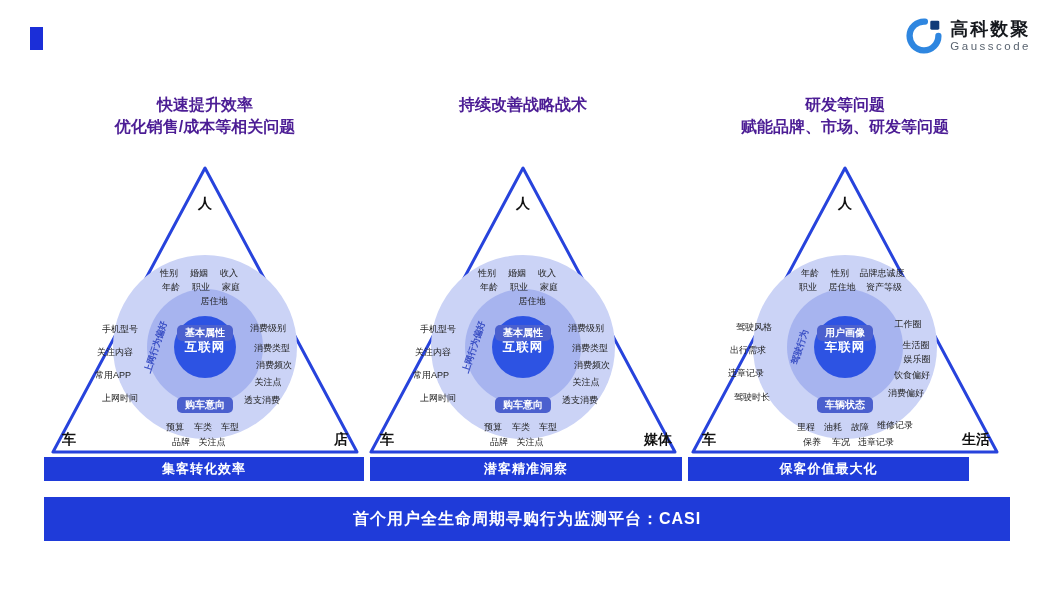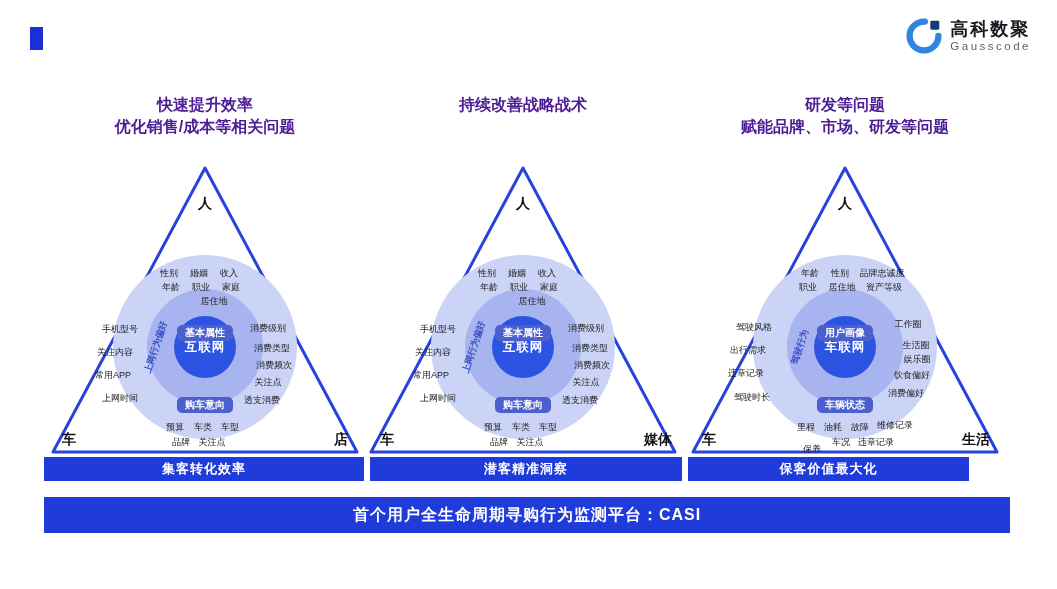--- a/index.html
+++ b/index.html
@@ -30,21 +30,21 @@
 
   .pill { position:absolute; left:161px; transform:translateX(-50%); background:#4B60CE; color:#fff;
           font-size:10px; font-weight:bold; padding:1px 8px; border-radius:5px; white-space:nowrap;margin-top:7px; }
   .rot { position:absolute; font-size:9px; font-weight:bold; color:#3A4FC4;
          transform:translate(-50%,-50%) rotate(-72deg); white-space:nowrap; }
   .s { position:absolute; font-size:9px; color:#222; transform:translateX(-50%); white-space:nowrap; }
 
   
   .bar { position:absolute; top:457px; height:24px; background:#1F3BD9; color:#fff; font-size:13px; font-weight:bold;
          display:flex; align-items:center; justify-content:center; letter-spacing:1px; }
-  .footer-bar { position:absolute; left:44px; top:497px; width:966px; height:36px; background:#1F3BD9; color:#fff;
+  .footer-bar { position:absolute; left:44px; top:497px; width:966px; height:44px; background:#1F3BD9; color:#fff;
           font-size:16px; font-weight:bold; display:flex; align-items:center; justify-content:center; letter-spacing:1px; }
 </style>
 </head>
 <body>
 
 <div class="page">
 
   <div class="marker"></div>
   <div class="logo">
     <svg width="36" height="36" viewBox="0 0 40 40">
@@ -159,21 +159,21 @@
     <span class="s" style="left:68px;top:296px">驾驶时长</span>
     <span class="s" style="left:224px;top:223px">工作圈</span>
     <span class="s" style="left:232px;top:244px">生活圈</span>
     <span class="s" style="left:233px;top:258px">娱乐圈</span>
     <span class="s" style="left:228px;top:274px">饮食偏好</span>
     <span class="s" style="left:222px;top:292px">消费偏好</span>
     <span class="s" style="left:122px;top:326px">里程</span>
     <span class="s" style="left:149px;top:326px">油耗</span>
     <span class="s" style="left:176px;top:326px">故障</span>
     <span class="s" style="left:211px;top:324px">维修记录</span>
-    <span class="s" style="left:128px;top:348px">保养</span>
+    <span class="s" style="left:128px;top:341px">保养</span>
     <span class="s" style="left:157px;top:341px">车况</span>
     <span class="s" style="left:192px;top:341px">违章记录</span>
   </section>
 
   <div class="bar" style="left:44px;width:320px">集客转化效率</div>
   <div class="bar" style="left:370px;width:312px">潜客精准洞察</div>
   <div class="bar" style="left:688px;width:281px">保客价值最大化</div>
 
   <div class="footer-bar">首个用户全生命周期寻购行为监测平台：CASI</div>
 

